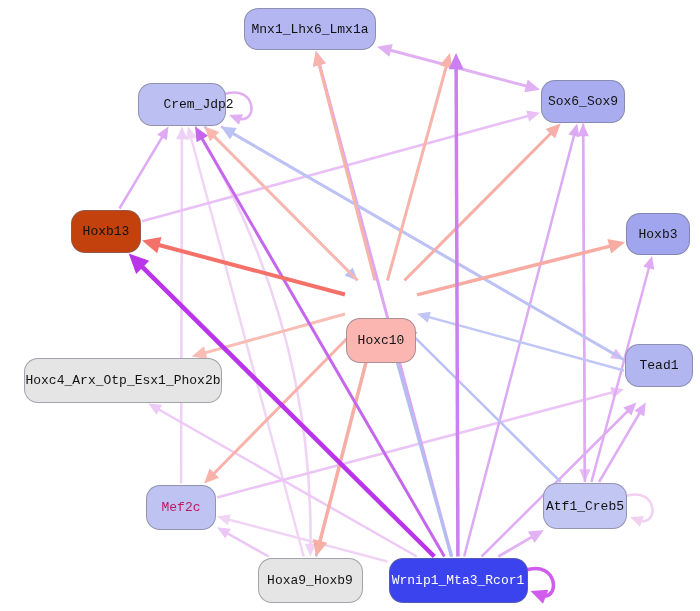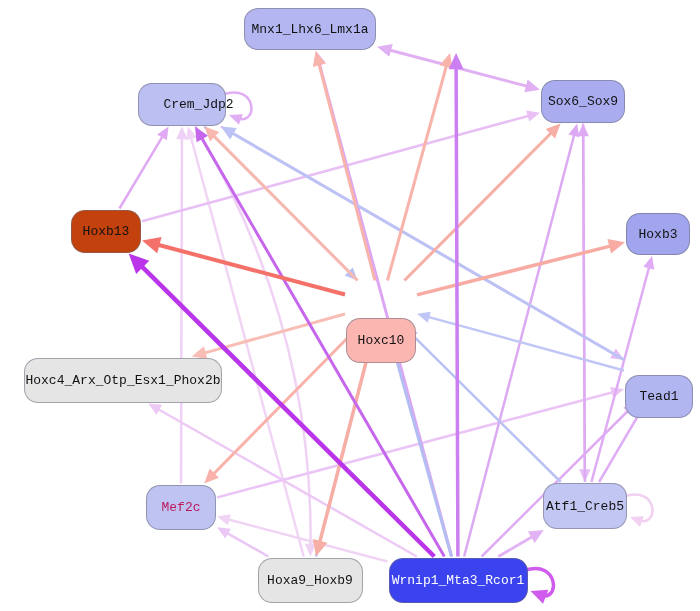--- a/index.html
+++ b/index.html
@@ -111,18 +111,18 @@
       <path d="M525.5,570 C559.5,560 559.5,602 541.1355968618648,595.0341919131212" fill="none" stroke="#cf5ced" stroke-width="3.5"></path>
       <polygon points="530.5,591 548.353616558568,589.7506498570754 543.03380304676,603.7756127518421" fill="#cf5ced"></polygon>
     </svg>
 <div class="node" style="left: 244px; top: 8px; width: 132px; height: 42px; background: rgb(179, 182, 240); color: rgb(18, 18, 18);">Mnx1_Lhx6_Lmx1a</div>
     <div class="node" style="left: 138px; top: 82.5px; width: 88px; height: 43px; background: rgb(188, 191, 241); color: rgb(18, 18, 18); padding-left: 33px;">Crem_Jdp2</div>
     <div class="node" style="left: 541px; top: 79.5px; width: 84px; height: 43px; background: rgb(169, 173, 240); color: rgb(18, 18, 18);">Sox6_Sox9</div>
     <div class="node" style="left: 71px; top: 209.5px; width: 70px; height: 43px; background: #c2410c; color: rgb(18, 18, 18);">Hoxb13</div>
     <div class="node" style="left: 626px; top: 213px; width: 64px; height: 42px; background: rgb(160, 165, 238); color: rgb(18, 18, 18);">Hoxb3</div>
     <div class="node" style="left: 346px; top: 281.5px; width: 70px; height: 45px; background: rgb(251, 182, 178); color: rgb(18, 18, 18); margin-top: 36px;">Hoxc10</div>
     <div class="node" style="left: 24px; top: 357.5px; width: 198px; height: 45px; background: #e5e5e5; color: rgb(18, 18, 18);">Hoxc4_Arx_Otp_Esx1_Phox2b</div>
-    <div class="node" style="left: 625px; top: 375px; width: 68px; height: 43px; background: rgb(177, 182, 241); color: rgb(18, 18, 18);">Tead1</div>
+    <div class="node" style="left: 625px; top: 344px; width: 68px; height: 43px; background: rgb(177, 182, 241); color: rgb(18, 18, 18);">Tead1</div>
     <div class="node" style="left: 146px; top: 484.5px; width: 70px; height: 45px; background: rgb(191, 195, 242); color: #be185d;">Mef2c</div>
     <div class="node" style="left: 543px; top: 483px; width: 84px; height: 46px; background: rgb(194, 198, 242); color: rgb(18, 18, 18);">Atf1_Creb5</div>
     <div class="node" style="left: 257.5px; top: 557.5px; width: 105px; height: 45px; background: #e5e5e5; color: rgb(18, 18, 18);">Hoxa9_Hoxb9</div>
     <div class="node" style="left: 388.5px; top: 557.5px; width: 139px; height: 45px; background: rgb(59, 67, 238); color: rgb(255, 255, 255);">Wrnip1_Mta3_Rcor1</div>
   </div>
 
 </body></html>

